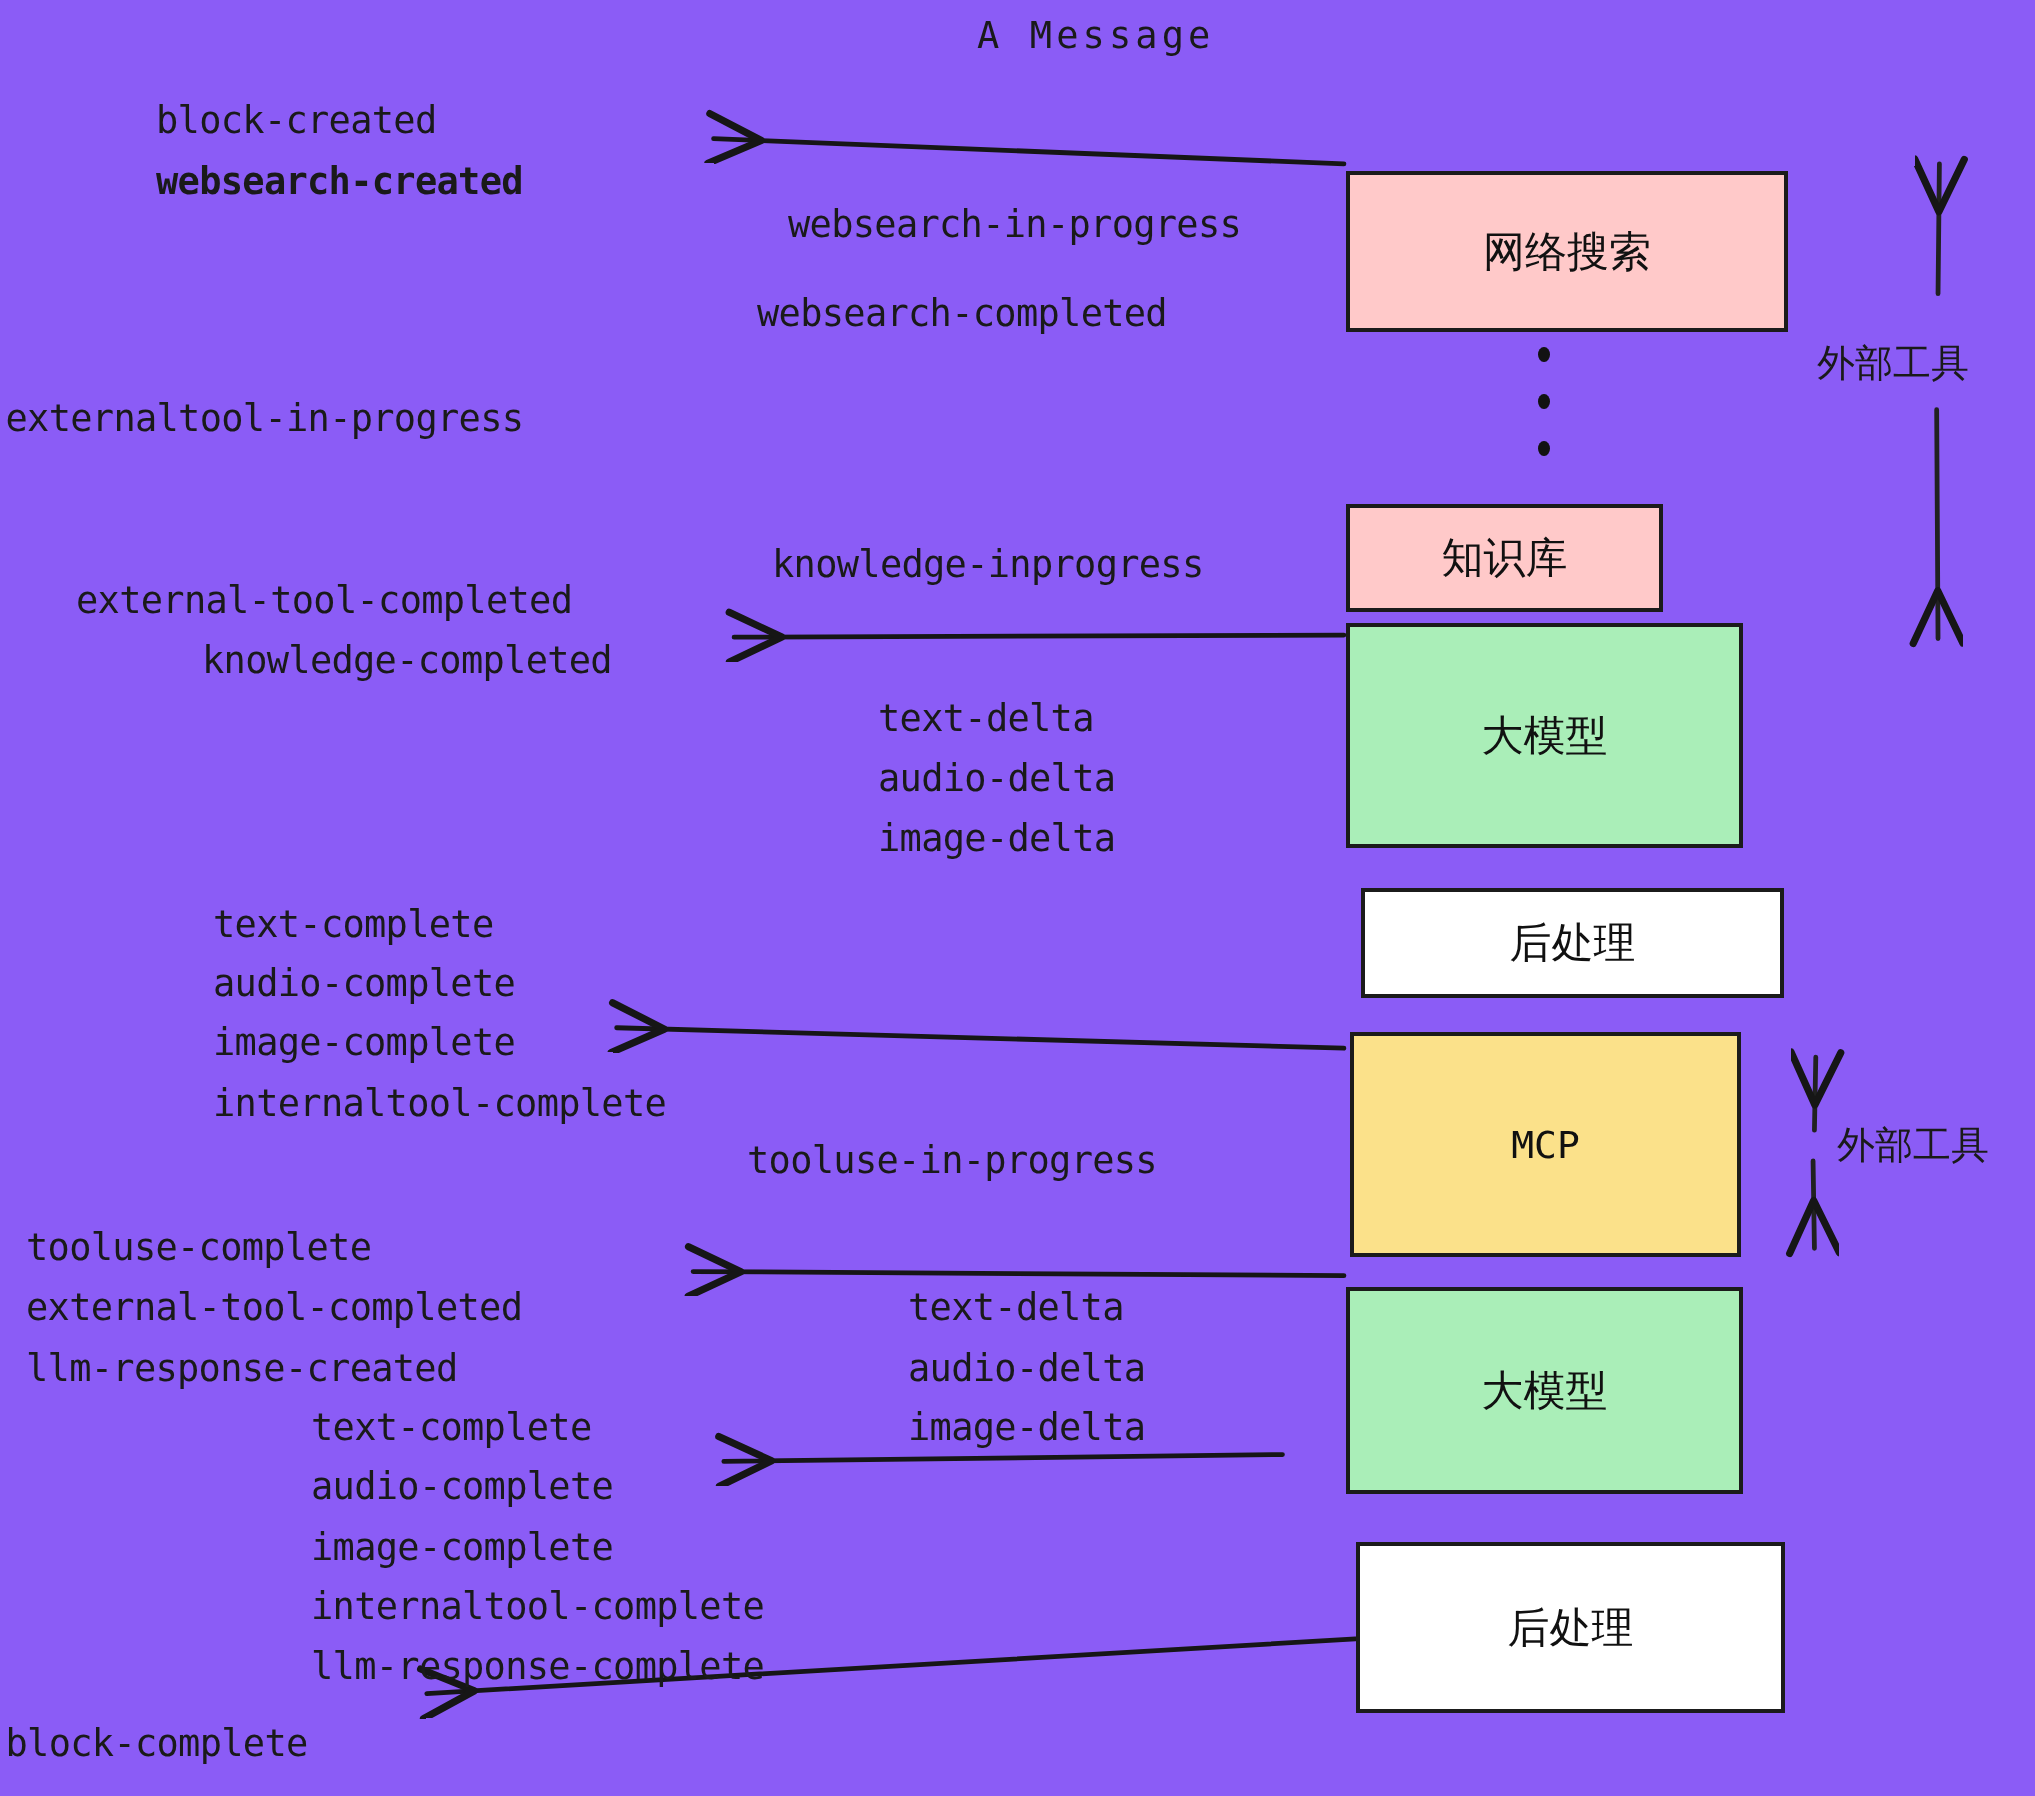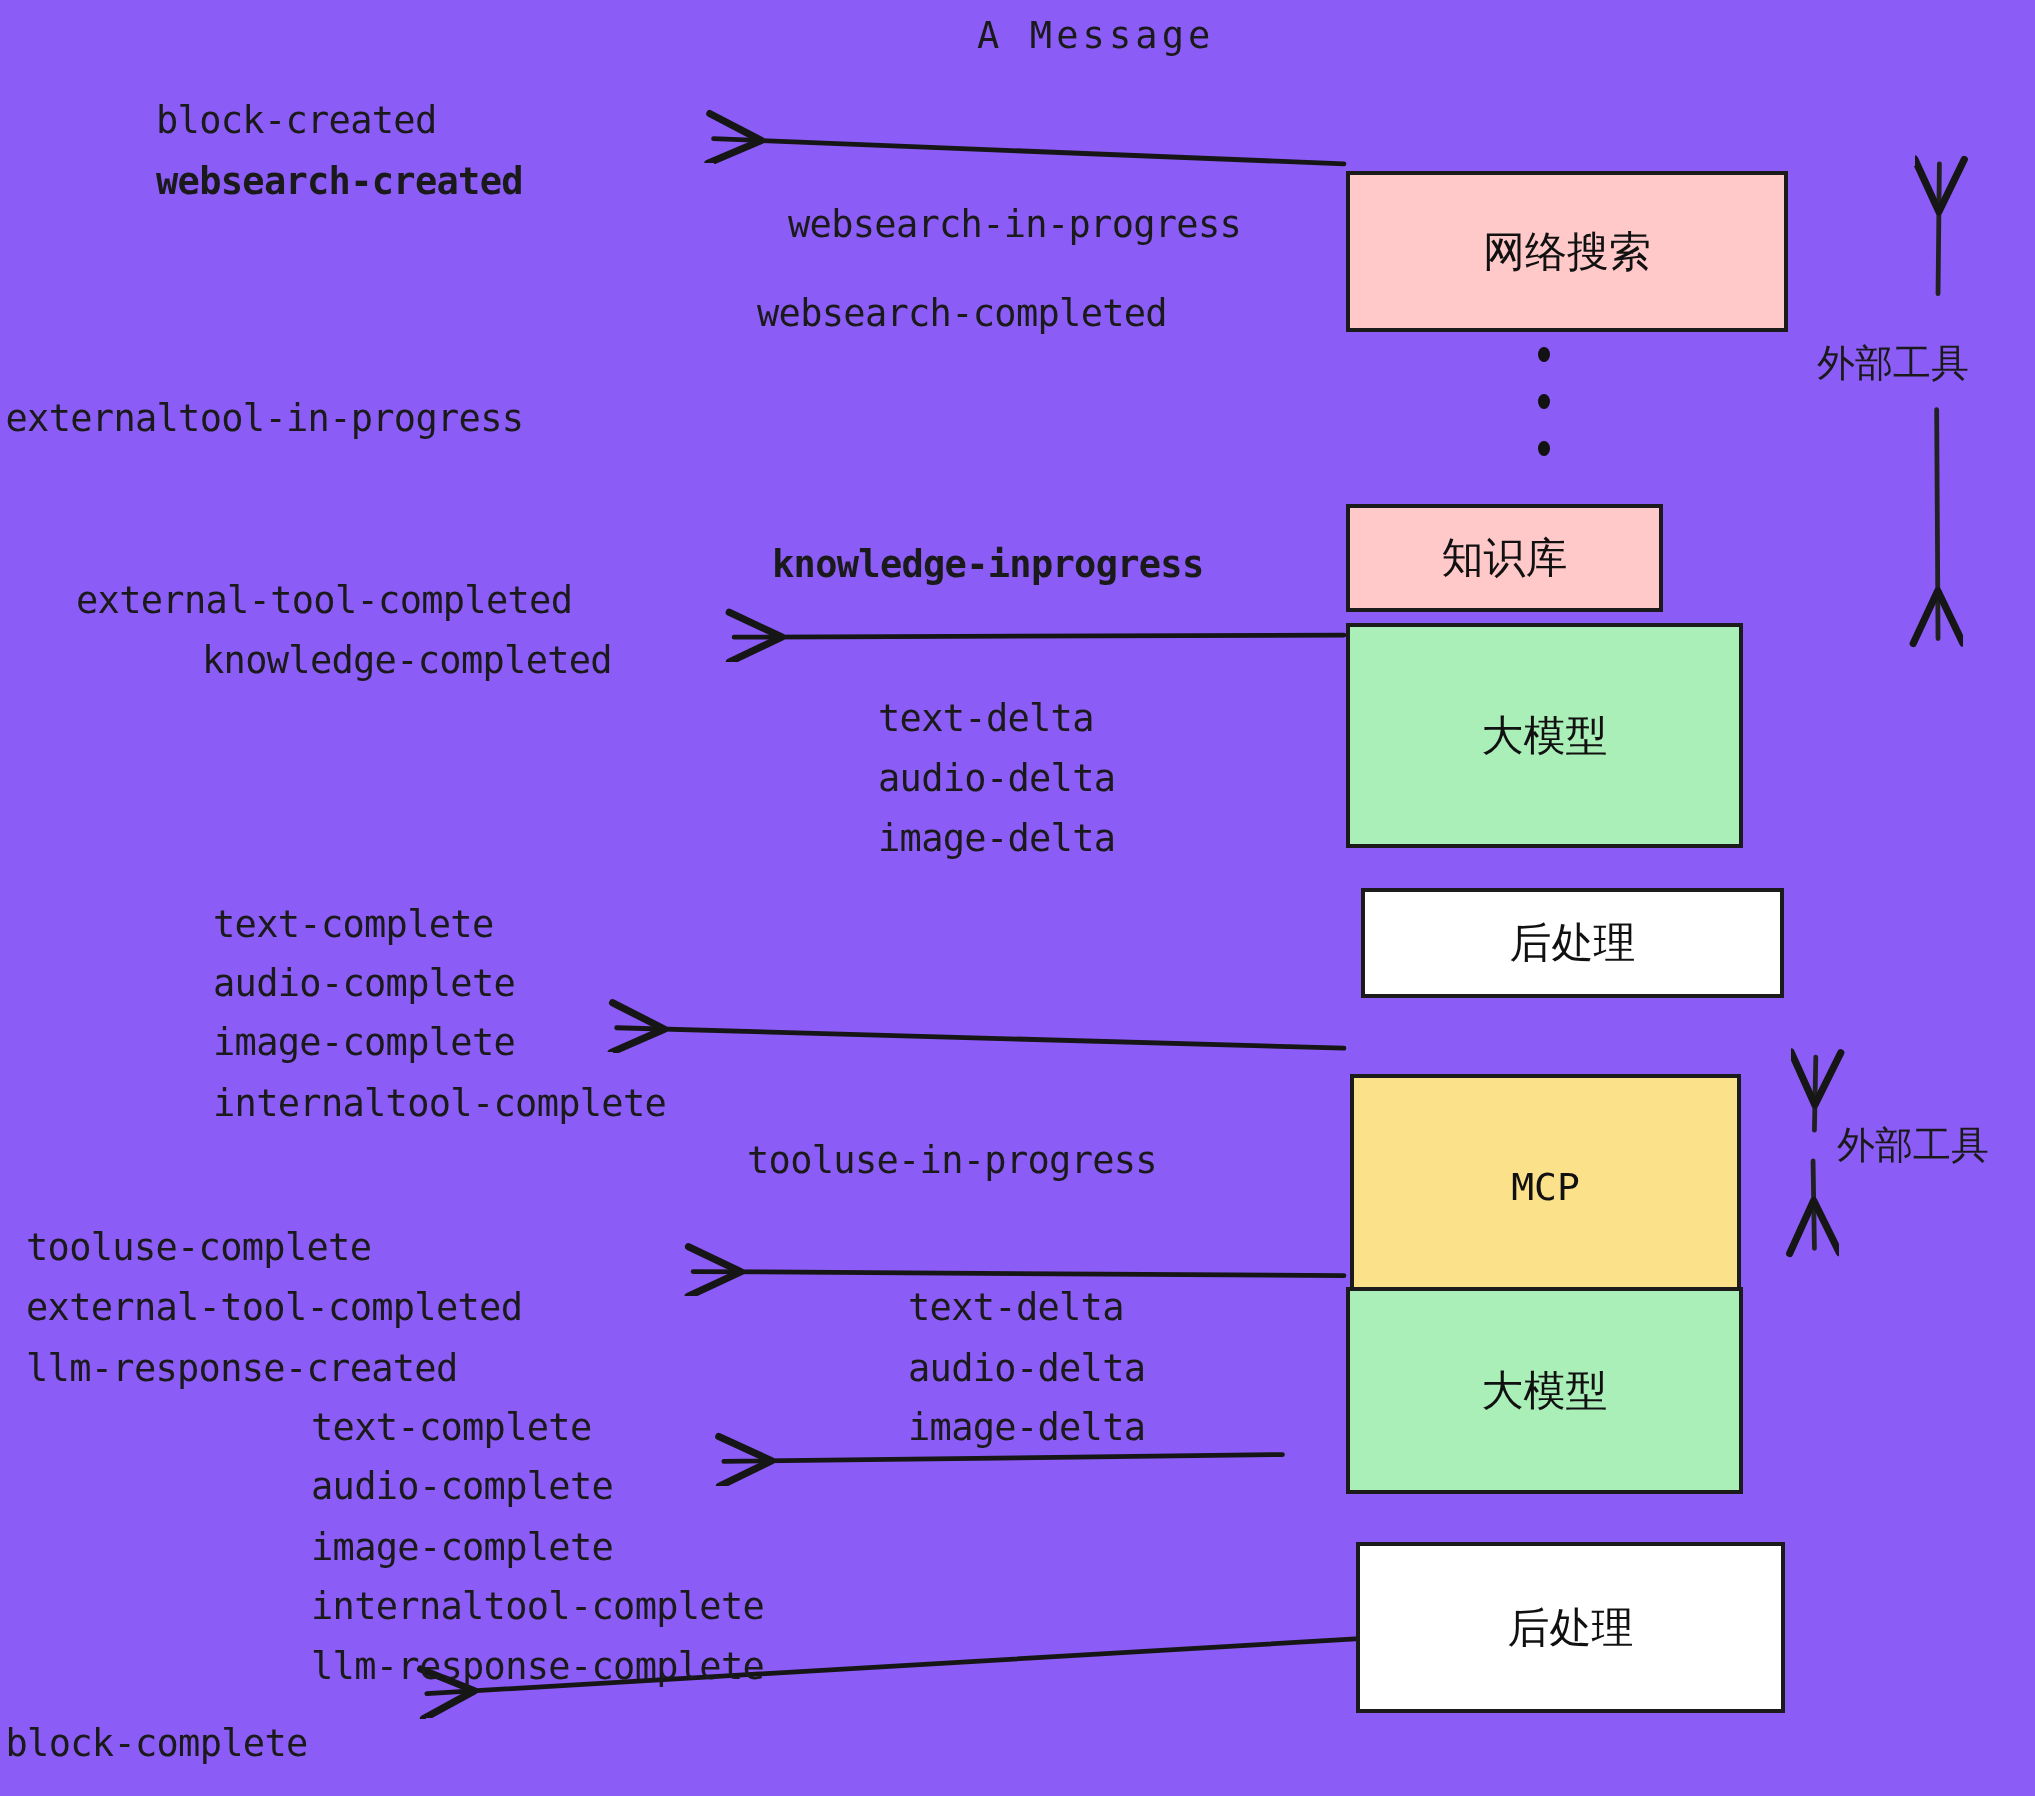--- a/index.html
+++ b/index.html
@@ -144,21 +144,21 @@
   </div>
 
   <div class="box" style="left:1346px; top:623px; width:397px; height:225px; background:#aaeeb8;">
     <span>大模型</span>
   </div>
 
   <div class="box" style="left:1361px; top:888px; width:423px; height:110px; background:#ffffff;">
     <span>后处理</span>
   </div>
 
-  <div class="box mcp-box" style="left:1350px; top:1074px; width:391px; height:225px; background:#fbe18a;">
+  <div class="box mcp-box" style="left:1350px; top:1032px; width:391px; height:225px; background:#fbe18a;">
     <span>MCP</span>
   </div>
 
   <div class="box" style="left:1346px; top:1287px; width:397px; height:207px; background:#aaeeb8;">
     <span>大模型</span>
   </div>
 
   <div class="box" style="left:1356px; top:1542px; width:429px; height:171px; background:#ffffff;">
     <span>后处理</span>
   </div>
@@ -170,21 +170,21 @@
   <div class="lbl" style="left:156px; top:102px;">block-created</div>
 
   <div class="lbl" style="left:156px; top:163px;font-weight:bold;">websearch-created</div>
 
   <div class="lbl" style="left:757px; top:206px;margin-left:31px;">websearch-in-progress</div>
 
   <div class="lbl" style="left:757px; top:295px;">websearch-completed</div>
 
   <div class="lbl" style="left:5.5px; top:400px;">externaltool-in-progress</div>
 
-  <div class="lbl" style="left:772px; top:546px;font-weight:bold;">knowledge-inprogress</div>
+  <div class="lbl" style="left:772px; top:546px;">knowledge-inprogress</div>
 
   <div class="lbl" style="left:76px; top:582px;">external-tool-completed</div>
 
   <div class="lbl" style="left:202px; top:642px;">knowledge-completed</div>
 
   <div class="lbl" style="left:878px; top:700px;">text-delta</div>
 
   <div class="lbl" style="left:878px; top:760px;">audio-delta</div>
 
   <div class="lbl" style="left:878px; top:820px;">image-delta</div>

